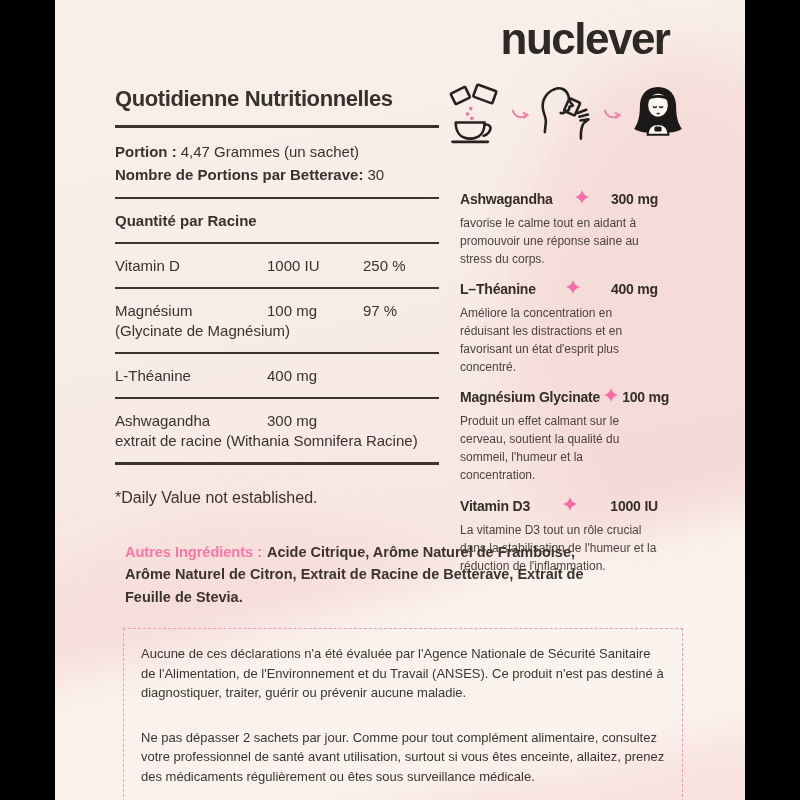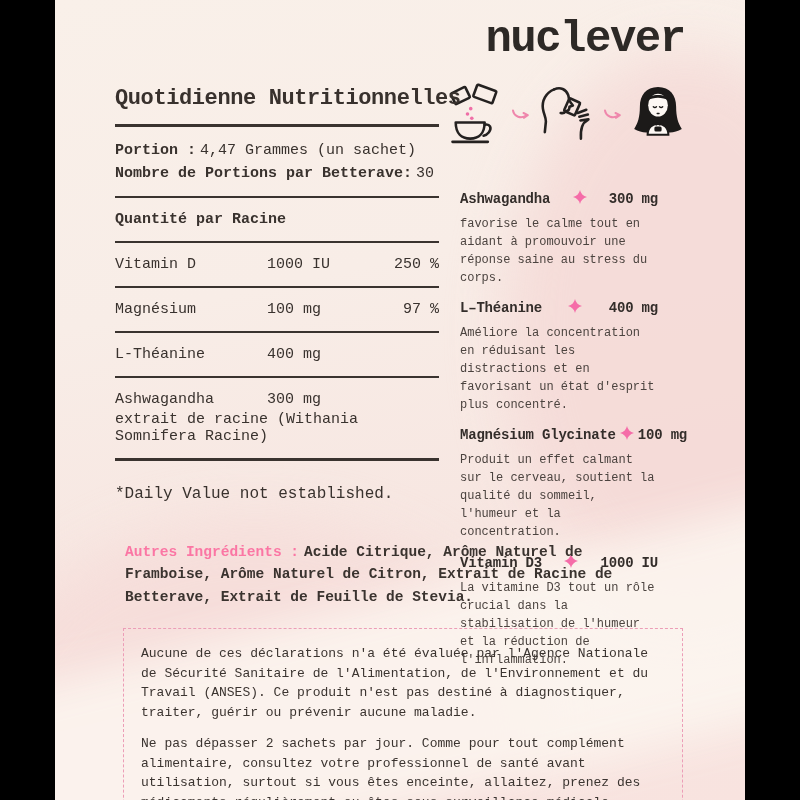--- a/index.html
+++ b/index.html
@@ -11,21 +11,20 @@
     position:relative;
     overflow:hidden;
   }
   .letterbox { position:absolute; top:0; width:55px; height:800px; background:#000; z-index:5; }
   .letterbox.left { left:0; } .letterbox.right { right:0; }
 
   .label {
     position:absolute; left:55px; top:0; width:690px; height:800px;
     background:linear-gradient(168deg,#f9f0e9 0%, #f8ede7 35%, #f7e6e1 65%, #f8e3df 100%);
     overflow:hidden;
-    font-family:Liberation Mono, monospace;
   }
   .blob { position:absolute; border-radius:50%; filter:blur(28px); }
   .blob-right { right:-120px; top:50px; width:360px; height:560px; background:#f5dad7; opacity:.85; }
   .blob-bottom { left:-80px; bottom:-150px; width:560px; height:430px; background:#f6dcd9; opacity:.8; }
   .band-light { position:absolute; left:-120px; top:595px; width:950px; height:210px;
     background:rgba(253,247,241,.8); transform:rotate(-14deg); filter:blur(22px); }
 
   .content { position:absolute; inset:0; z-index:2; }
 
   .logo { position:absolute; top:14px; left:395px; width:270px; text-align:center;
@@ -44,21 +43,21 @@
     color:#38312d; margin-bottom:13px; }
   .rule3 { height:3px; background:#3a332f; margin-bottom:15px; }
   .rule2 { height:2px; background:#3a332f; }
   .rule2b { height:2.5px; background:#3a332f; }
   .meta-line { font-size:15px; margin-bottom:6px; }
   .meta-line.last { margin-bottom:14px; }
   .meta-line b { font-weight:bold; }
   .meta-line .val { margin-left:4px; }
 
   .trow { display:grid; grid-template-columns:152px 96px 1fr; padding:13px 0; font-size:15px; }
-  .trow .dv { text-align:right; }
+  .trow .dv { text-align:left; }
   .trow .sub { grid-column:1 / -1; margin-top:3px; }
   .trow.head { font-size:15px; font-weight:bold; grid-template-columns:1fr auto; }
   .trow.head .dv { text-align:right; }
   .footnote { margin-top:24px; font-size:16px; }
 
   
   .right-col { position:absolute; top:190px; left:405px; width:198px; }
   .hl { margin-bottom:12px; }
   .hl.tight { margin-bottom:0; }
   .hl-title { display:flex; align-items:center; justify-content:space-between;
@@ -68,21 +67,21 @@
 
   
   .autres { position:absolute; top:541px; left:70px; width:492px;
     font-size:14.5px; font-weight:bold; line-height:1.55; color:#3a332f; }
   .autres .pink { color:#fb76a4; padding-right:5px; }
 
   
   .dashed-box { position:absolute; top:628px; left:68px; width:560px;
     border:1.5px dashed #ec9db7; padding:15px 17px; }
   .dashed-box p { font-size:13px; line-height:1.5; color:#3b3430; }
-  .dashed-box p + p { margin-top:12px; }
+  .dashed-box p + p { margin-top:25px; }
 </style>
 </head>
 <body>
 
 <div class="letterbox left"></div>
 <div class="letterbox right"></div>
 
 <div class="label">
   <div class="blob blob-right"></div>
   <div class="blob blob-bottom"></div>
@@ -170,20 +169,21 @@
         <span>Vitamin D</span>
         <span>1000 IU</span>
         <span class="dv">250 %</span>
       </div>
       <div class="rule2"></div>
 
       <div class="trow">
         <span>Magnésium</span>
         <span>100 mg</span>
         <span class="dv">97 %</span>
+        <span class="sub">(Glycinate de Magnésium)</span>
       </div>
       <div class="rule2"></div>
 
       <div class="trow">
         <span>L-Théanine</span>
         <span>400 mg</span>
         <span class="dv"></span>
       </div>
       <div class="rule2"></div>
 

